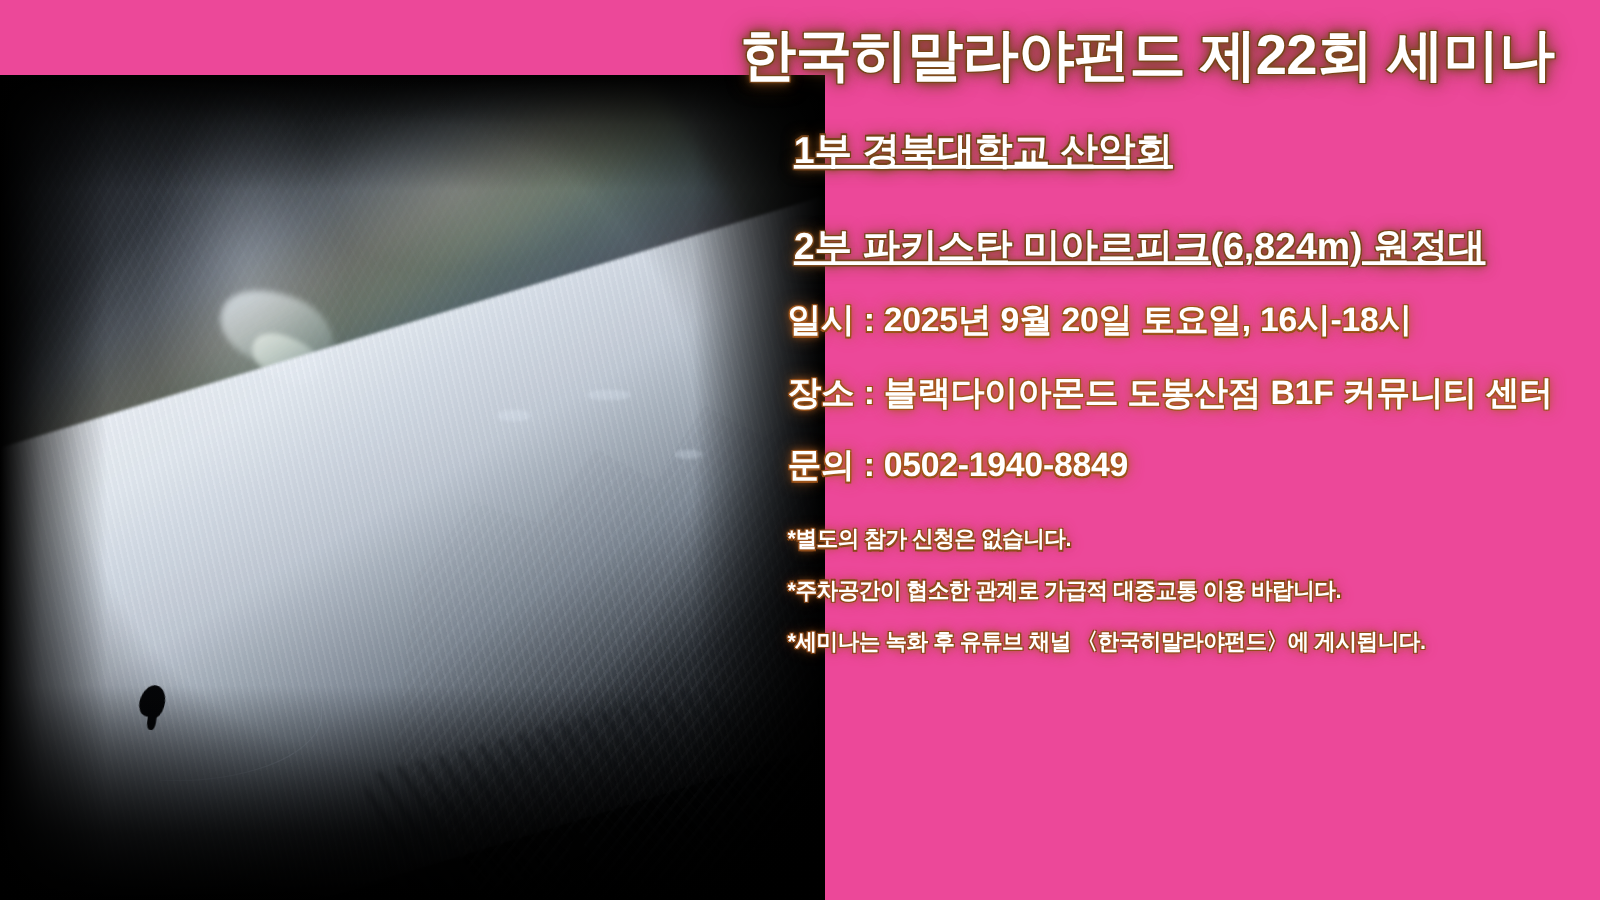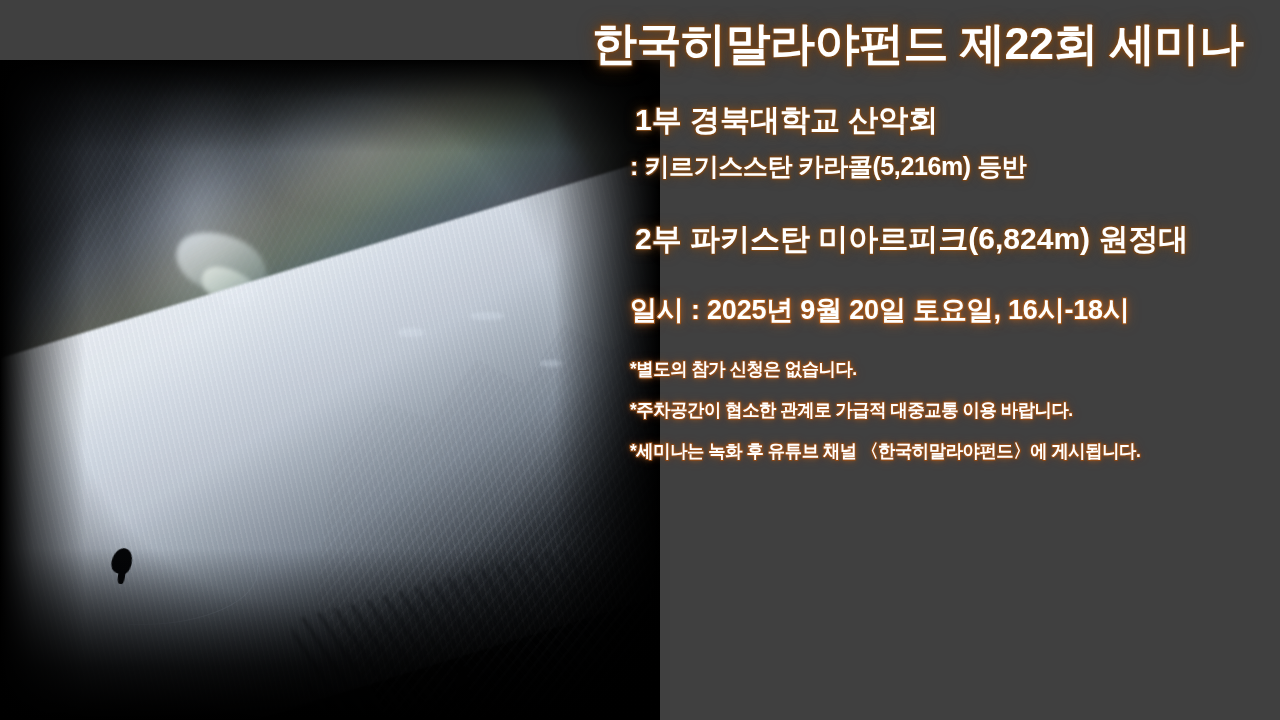--- a/index.html
+++ b/index.html
@@ -7,21 +7,21 @@
     margin: 0;
     padding: 0;
     background: #000;
   }
   * { box-sizing: border-box; }
 
   #poster {
     position: relative;
     width: 1280px;
     height: 720px;
-    background: #404040;
+    background: #ec4899;
     overflow: hidden;
     font-family: "Liberation Sans", "DejaVu Sans", sans-serif;
   }
 
   
   #photo {
     position: absolute;
     left: 0;
     top: 60px;
     width: 660px;
@@ -246,20 +246,21 @@
     width: 650px;
   }
   .line { white-space: nowrap; color: #ffffff; font-weight: 700; }
 
   .lv-head {
     font-size: 30px;
     padding-left: 5px;
     text-shadow:
       0 0 2px #8a5320, 0 0 6px #7e4b1c, 0 0 13px rgba(120,70,26,0.9),
       1px 1px 0 #6b3f18, -1px 1px 0 #6b3f18, 1px -1px 0 #6b3f18, -1px -1px 0 #6b3f18;
+    text-decoration: underline;
   }
   .lv-sub {
     font-size: 25px;
     letter-spacing: -0.4px;
     text-shadow:
       0 0 2px #8a5320, 0 0 5px #7a4a1e, 0 0 11px rgba(115,66,24,0.85),
       1px 1px 0 #6b3f18, -1px 1px 0 #6b3f18, 1px -1px 0 #6b3f18, -1px -1px 0 #6b3f18;
   }
   .lv-info {
     font-size: 27px;
@@ -275,21 +276,21 @@
     transform-origin: left center;
     text-shadow:
       0 0 2px #a85a20, 0 0 5px #9a5420, 0 0 10px rgba(154,84,32,0.85),
       1px 1px 0 #7e4317, -1px 1px 0 #7e4317, 1px -1px 0 #7e4317, -1px -1px 0 #7e4317;
   }
 
   .sp-1 { margin-top: 0px; }
   .sp-sub { margin-top: 9px; }
   .sp-sec { margin-top: 36px; }
   .sp-sub2 { margin-top: 9px; }
-  .sp-info1 { margin-top: 32px; }
+  .sp-info1 { margin-top: 20px; }
   .sp-info { margin-top: 22px; }
   .sp-note1 { margin-top: 29px; }
   .sp-note { margin-top: 17px; }
 </style>
 </head>
 <body>
 
 <div id="poster">
 
   <div id="photo">
@@ -321,25 +322,26 @@
     <div class="climber" id="climber2-head"></div>
 
     <div id="photo-vignette"></div>
   </div>
 
   <div id="title">한국히말라야펀드 제22회 세미나</div>
 
   <div id="body-block">
 
     <div class="line lv-head sp-1">1부 경북대학교 산악회</div>
-    <div class="line lv-sub sp-sub">: 키르기스스탄 카라콜(5,216m) 등반</div>
 
     <div class="line lv-head sp-sec">2부 파키스탄 미아르피크(6,824m) 원정대</div>
 
     <div class="line lv-info sp-info1">일시 : 2025년 9월 20일 토요일, 16시-18시</div>
+    <div class="line lv-info sp-info">장소 : 블랙다이아몬드 도봉산점 B1F 커뮤니티 센터</div>
+    <div class="line lv-info sp-info">문의 : 0502-1940-8849</div>
 
     <div class="line lv-note sp-note1">*별도의 참가 신청은 없습니다.</div>
     <div class="line lv-note sp-note">*주차공간이 협소한 관계로 가급적 대중교통 이용 바랍니다.</div>
     <div class="line lv-note sp-note">*세미나는 녹화 후 유튜브 채널 〈한국히말라야펀드〉에 게시됩니다.</div>
 
   </div>
 
 </div>
 
 </body></html>

